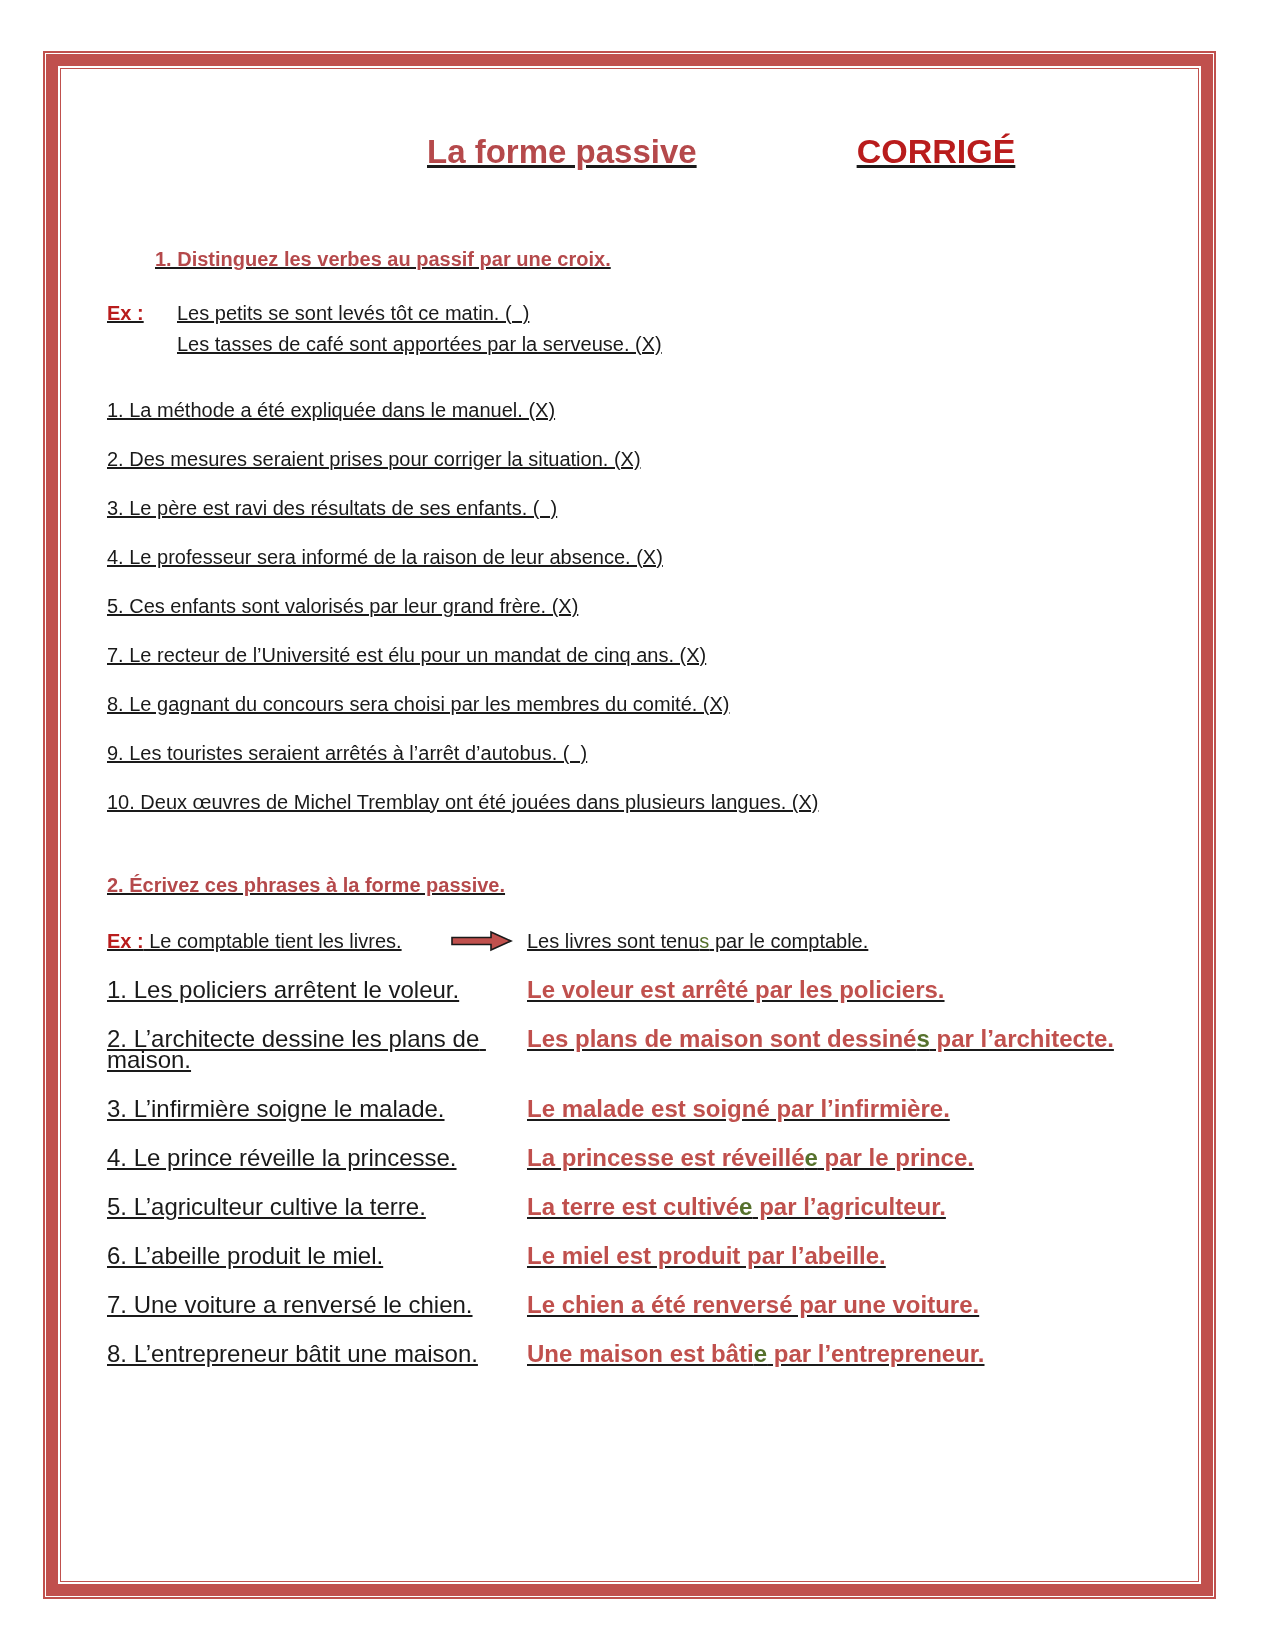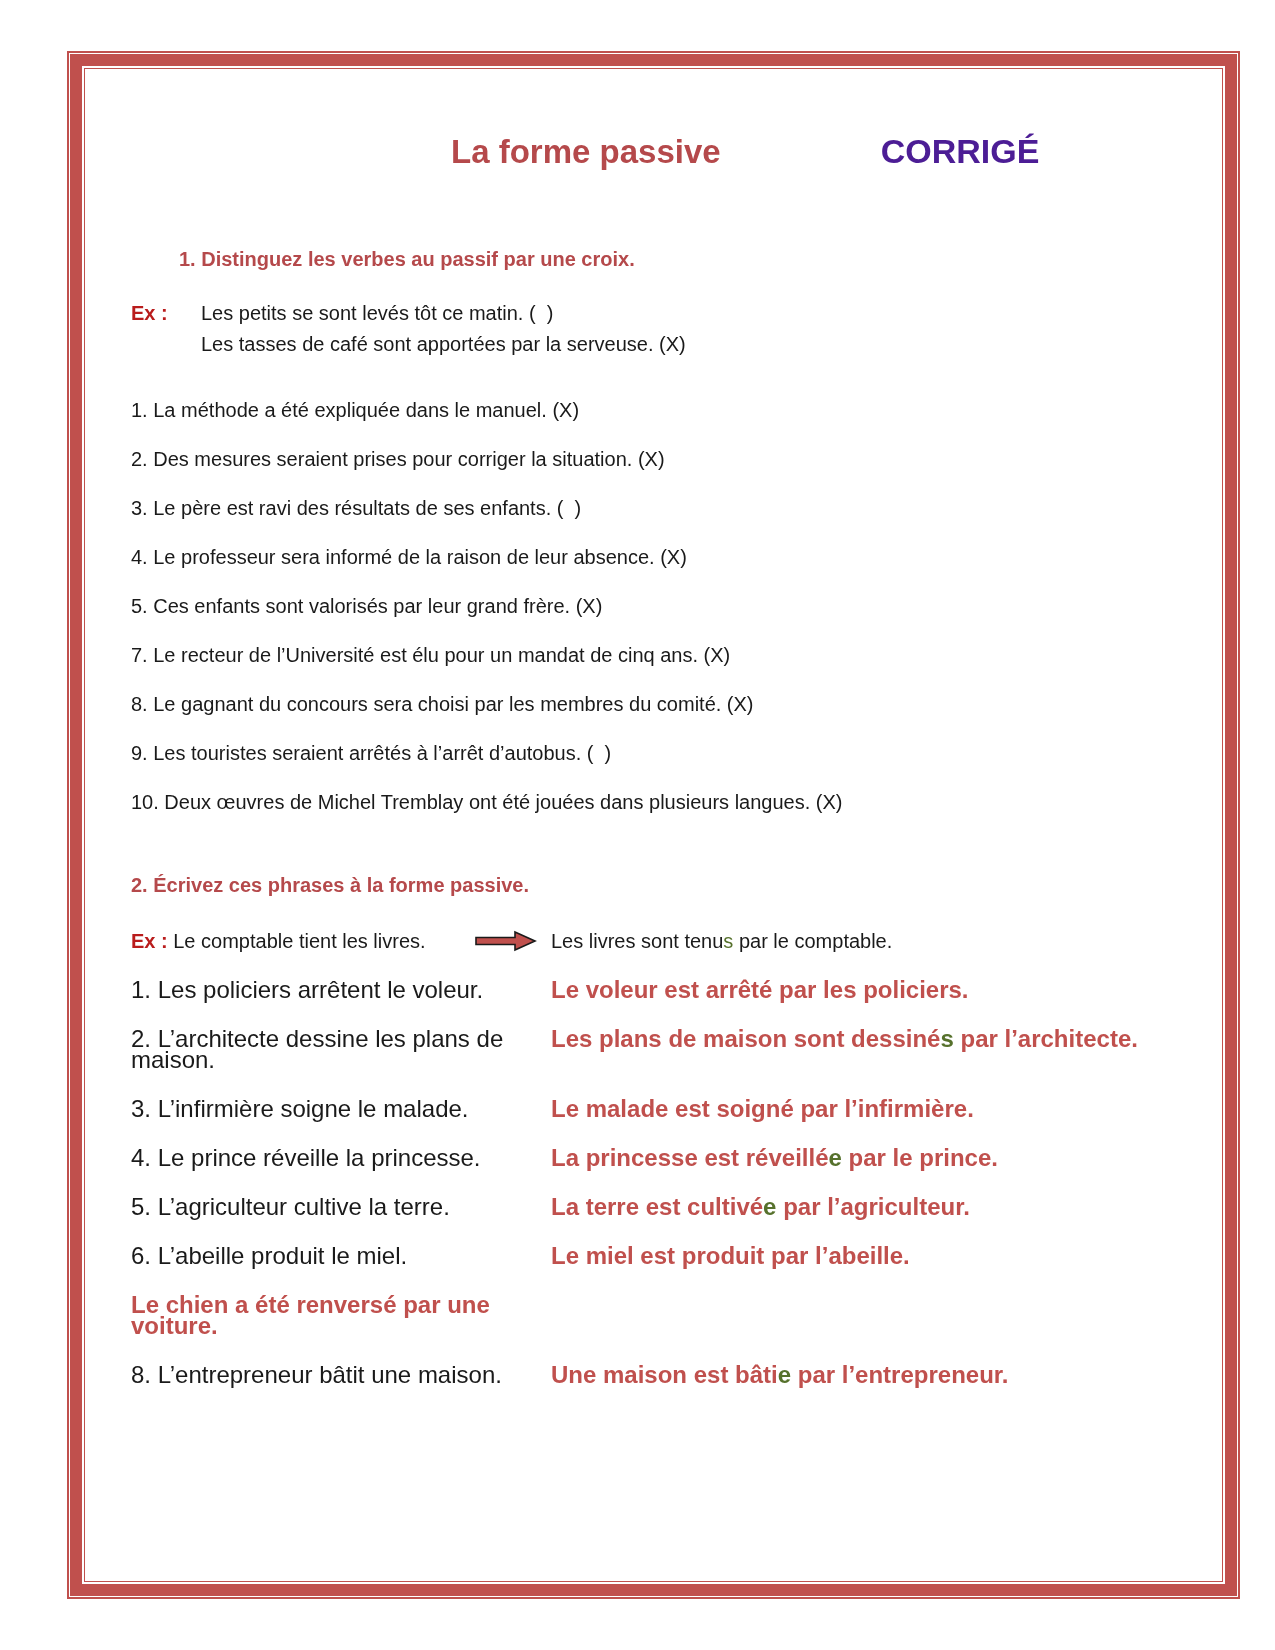--- a/index.html
+++ b/index.html
@@ -2,37 +2,37 @@
 <html><head>
 <meta charset="utf-8">
 <style>
   html,body { margin:0; padding:0; background:#ffffff; }
   body {
     width:1275px; height:1650px; position:relative;
     font-family:"Liberation Sans", sans-serif; color:#1a1a1a;
     overflow:hidden;
   }
   .frame-outer {
-    position:absolute; left:67px; top:51px; width:1173px; height:1548px;
-    box-sizing:border-box; border:2px solid #c0504d; padding:1px;
+    position:absolute; left:43px; top:51px; width:1173px; height:1548px;
+    box-sizing:border-box; border:2px solid #c0504d; padding:1px;text-decoration:underline;
   }
   .frame-mid {
     width:100%; height:100%; box-sizing:border-box;
     border:12px solid #c0504d; padding:2px;
   }
   .frame-inner {
     width:100%; height:100%; box-sizing:border-box;
     border:1px solid #c0504d; overflow:hidden;
   }
   .content { padding:0 38px 0 46px; }
   .t { white-space:pre-wrap; }
 
   .title-row { margin-top:62px; display:flex; align-items:baseline; }
   .doc-title { font-size:33px; font-weight:bold; color:#b5494b; margin-left:320px; line-height:40px; }
-  .corrige   { font-size:34px; font-weight:bold; color:#4c1d95; margin-left:160px; line-height:40px; }
+  .corrige   { font-size:34px; font-weight:bold; color:#b91c1c; margin-left:160px; line-height:40px; }
 
   .sec-heading { font-size:20px; font-weight:bold; color:#b5494b; line-height:23px; }
   .sec1-heading { margin-top:76px;margin-left:48px; }
   .sec2-heading { margin-top:59px; line-height:26px; }
 
   .ex1-block { margin-top:27px; display:flex; font-size:20px; line-height:31px; }
   .ex-label { color:#b91c1c; font-weight:bold; }
   .ex1-label-cell { width:70px; flex:0 0 70px; }
 
   .items { margin-top:40px; }
@@ -113,20 +113,21 @@
           </div>
           <div class="s2-row">
             <span class="t">5. L’agriculteur cultive la terre.</span>
             <span class="answer"><span class="t">La terre est cultivé</span><span class="green-letter t">e</span><span class="t"> par l’agriculteur.</span></span>
           </div>
           <div class="s2-row">
             <span class="t">6. L’abeille produit le miel.</span>
             <span class="answer"><span class="t">Le miel est produit par l’abeille.</span><span class="green-letter t"></span><span class="t"></span></span>
           </div>
           <div class="s2-row">
+            <span class="t">7. Une voiture a renversé le chien.</span>
             <span class="answer"><span class="t">Le chien a été renversé par une voiture.</span><span class="green-letter t"></span><span class="t"></span></span>
           </div>
           <div class="s2-row">
             <span class="t">8. L’entrepreneur bâtit une maison.</span>
             <span class="answer"><span class="t">Une maison est bâti</span><span class="green-letter t">e</span><span class="t"> par l’entrepreneur.</span></span>
           </div>
         </div>
 
       </div>
     </div>

